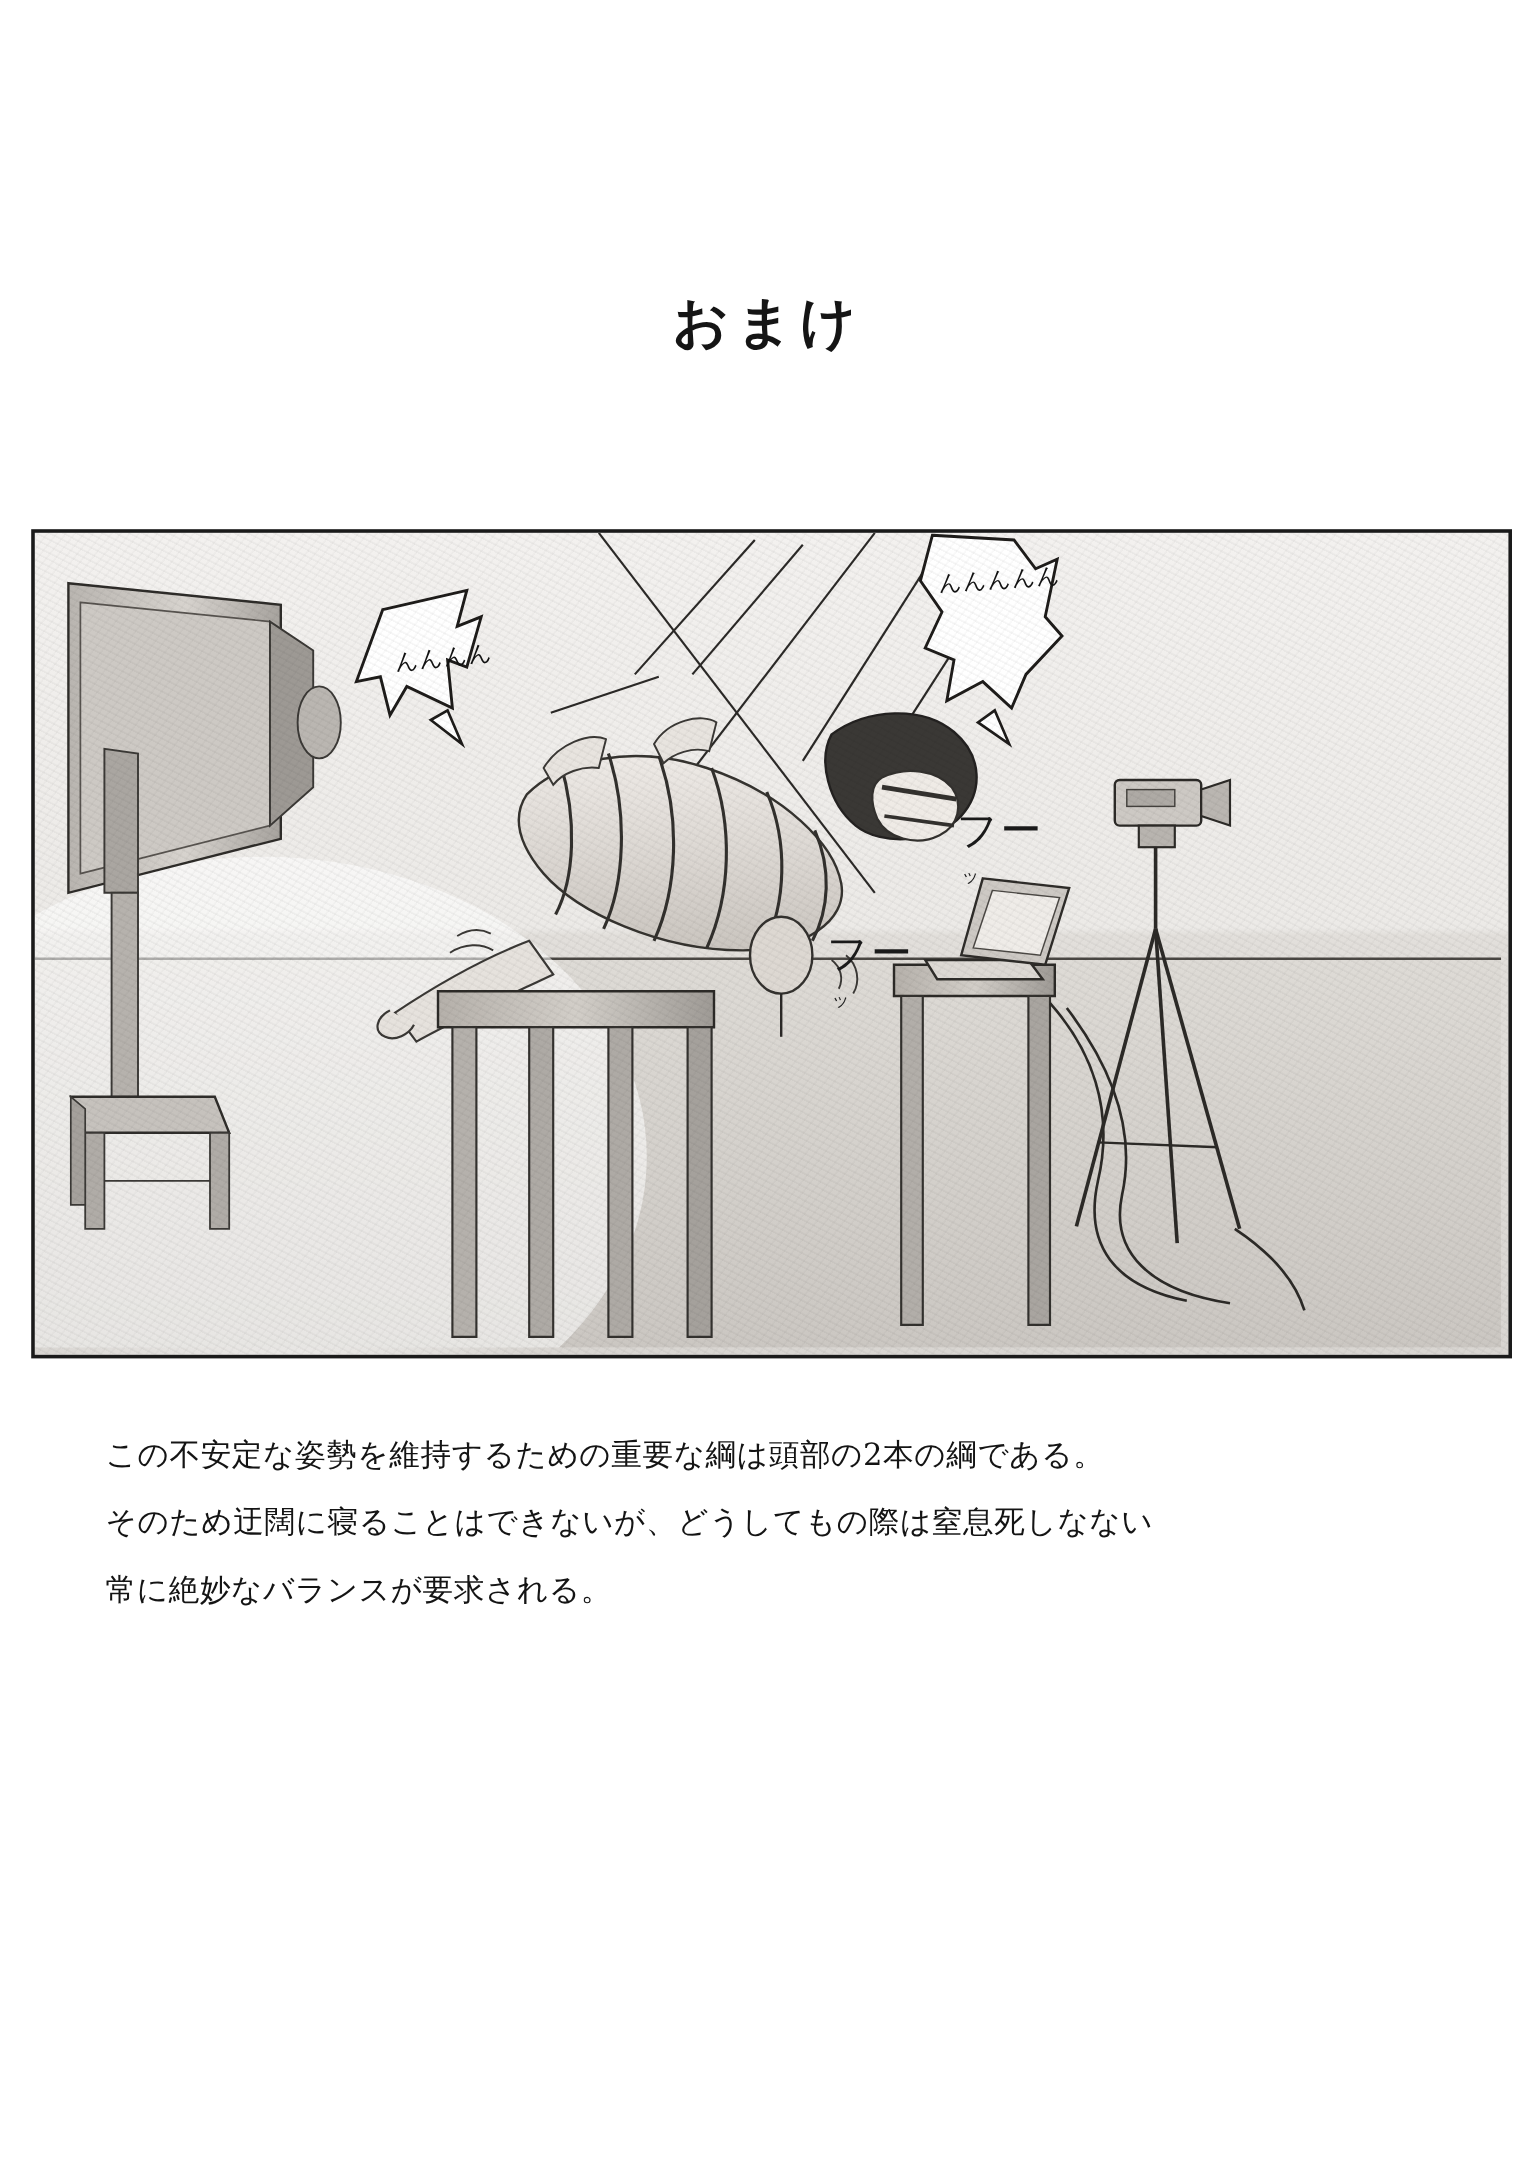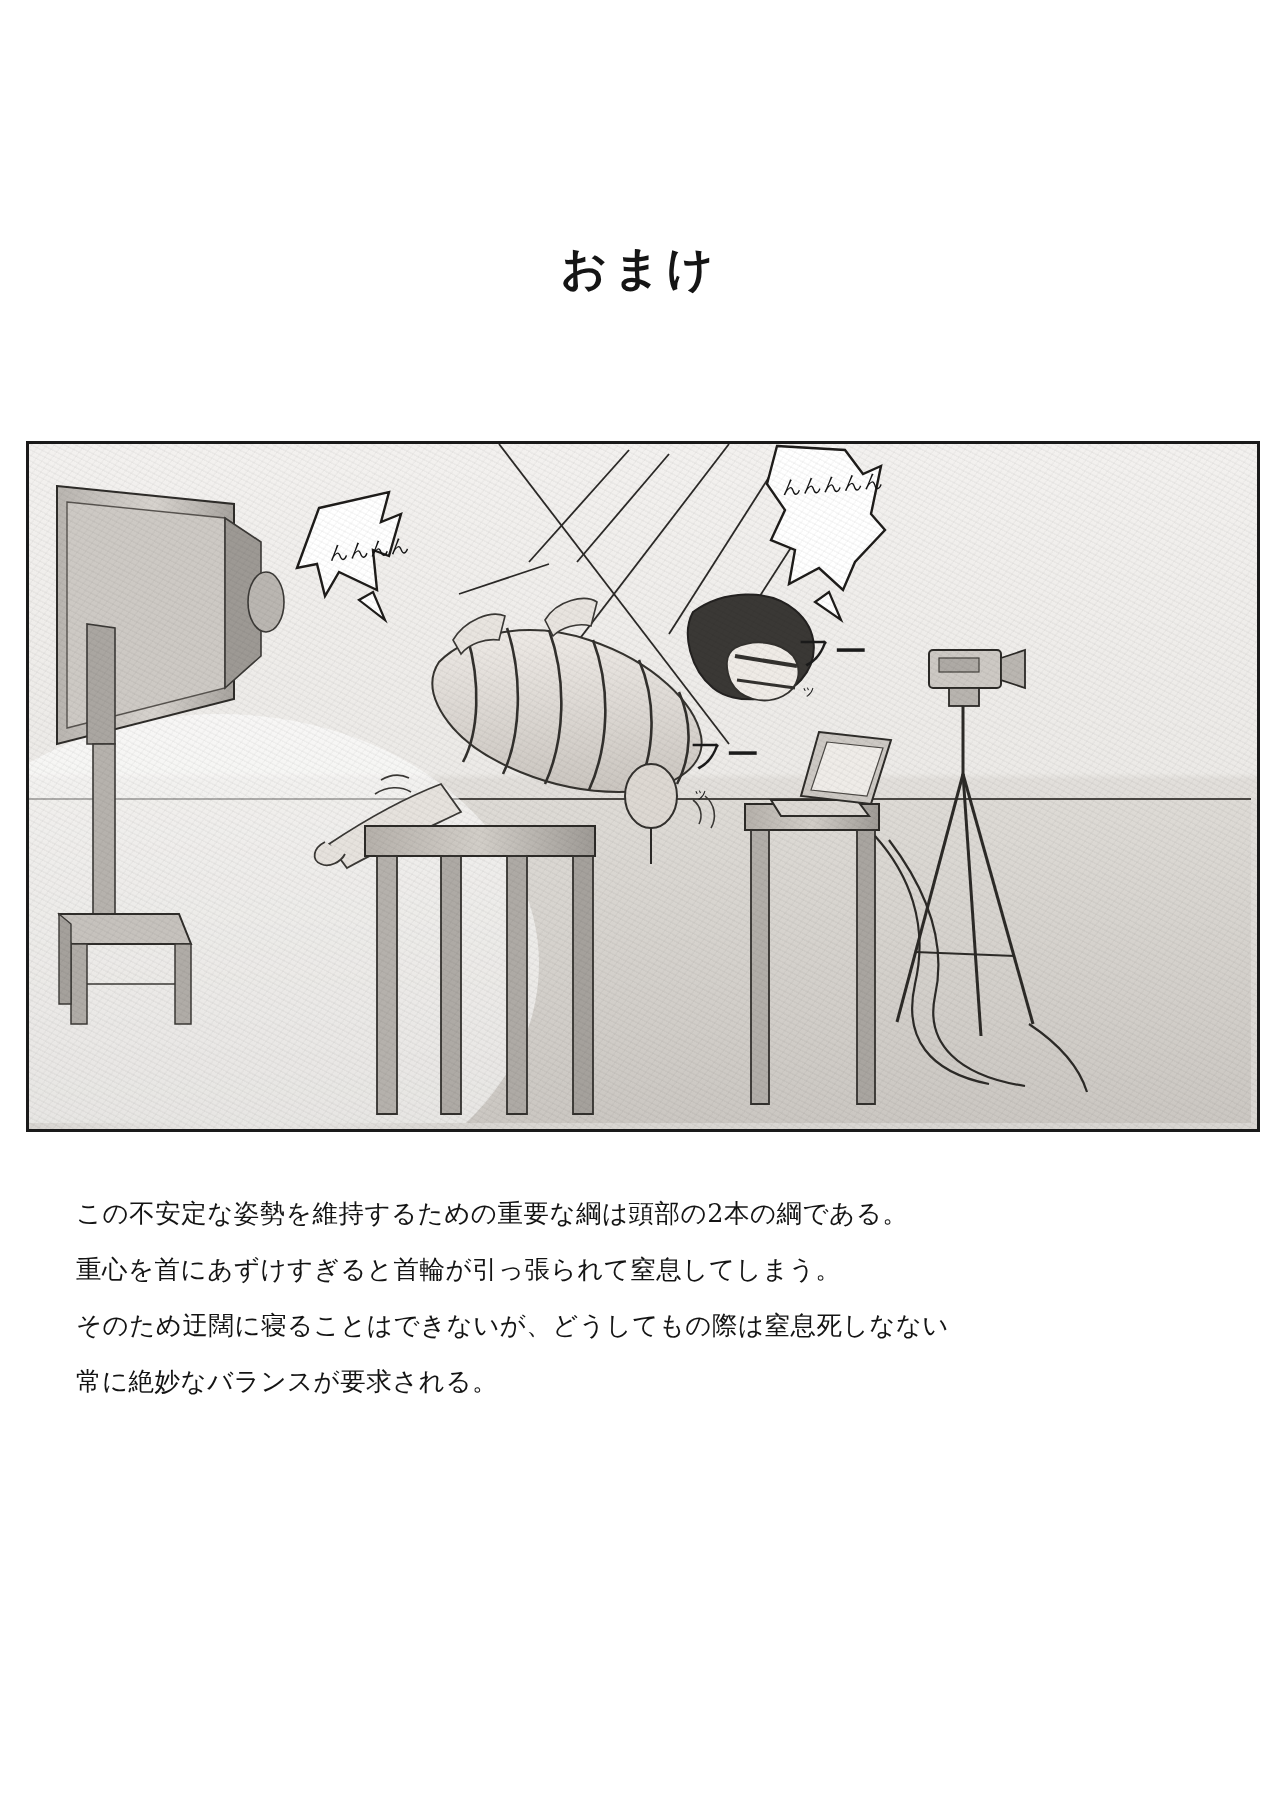--- a/index.html
+++ b/index.html
@@ -72,30 +72,31 @@
     white-space: pre;
     line-height: 1.05;
   }
   #bubble-a { left: 300px; top: 95px; font-size: 19px; letter-spacing: 1px; transform: rotate(-6deg); }
   #bubble-b { left: 753px; top: 30px; font-size: 19px; letter-spacing: 1px; transform: rotate(-4deg); }
   .sfx {
     position: absolute;
     font-family: "DejaVu Serif", "Liberation Serif", serif;
     color: #1a1a1a;
     white-space: pre;
+    margin-top: 40px;
   }
   #sfx-1 { left: 768px; top: 185px; font-size: 34px; letter-spacing: 2px; }
   #sfx-1s { left: 772px; top: 237px; font-size: 15px; }
   #sfx-2 { left: 660px; top: 288px; font-size: 34px; letter-spacing: 2px; }
   #sfx-2s { left: 664px; top: 340px; font-size: 15px; }
 
   
   .body-text {
     position: absolute;
-    left: 76px;
+    left: 88px;
     top: 1185px;
     width: 1120px;
     font-family: "DejaVu Serif", "Liberation Serif", serif;
     font-size: 25.5px;
     line-height: 56px;
     color: #141414;
     letter-spacing: 0.5px;
   }
   .body-text p { margin: 0; white-space: pre; }
 </style>
@@ -249,18 +250,17 @@
     <div class="bubble-text" id="bubble-b">んんんんん</div>
 
     <div class="sfx" id="sfx-1">フー</div>
     <div class="sfx" id="sfx-1s">ッ</div>
     <div class="sfx" id="sfx-2">フー</div>
     <div class="sfx" id="sfx-2s">ッ</div>
   </div>
 
   <div class="body-text">
     <p>この不安定な姿勢を維持するための重要な綱は頭部の2本の綱である。</p>
-    <p>重心を首にあずけすぎると首輪が引っ張られて窒息してしまう。</p>
     <p>そのため迂闊に寝ることはできないが、どうしてもの際は窒息死しなない</p>
     <p>常に絶妙なバランスが要求される。</p>
   </div>
 
 </div>
 
 </body></html>

